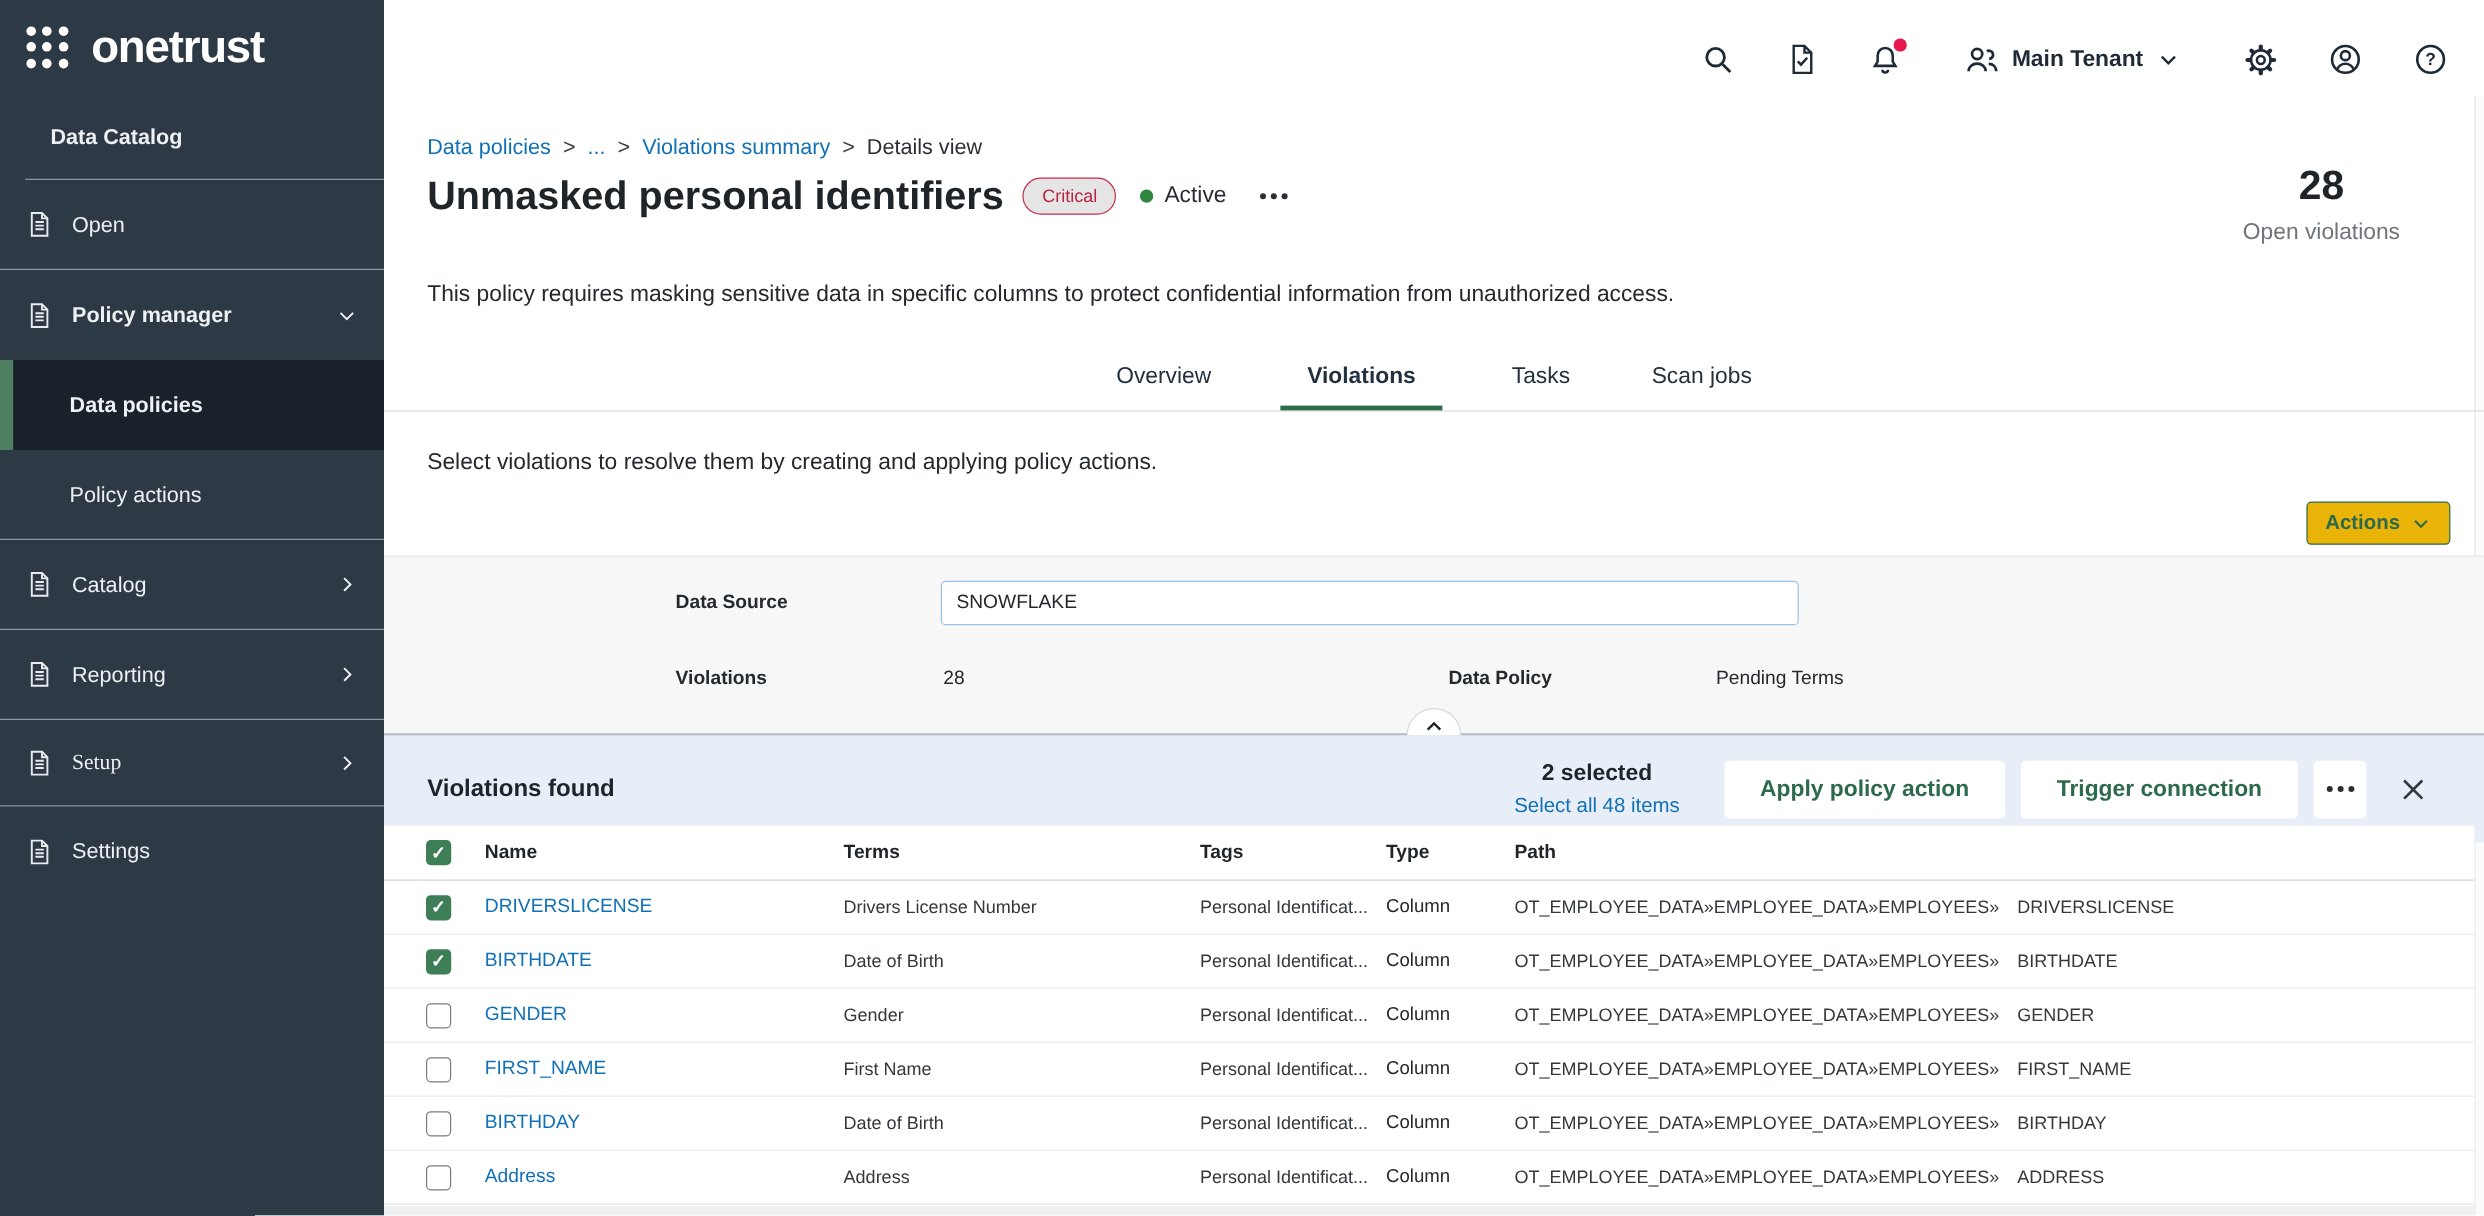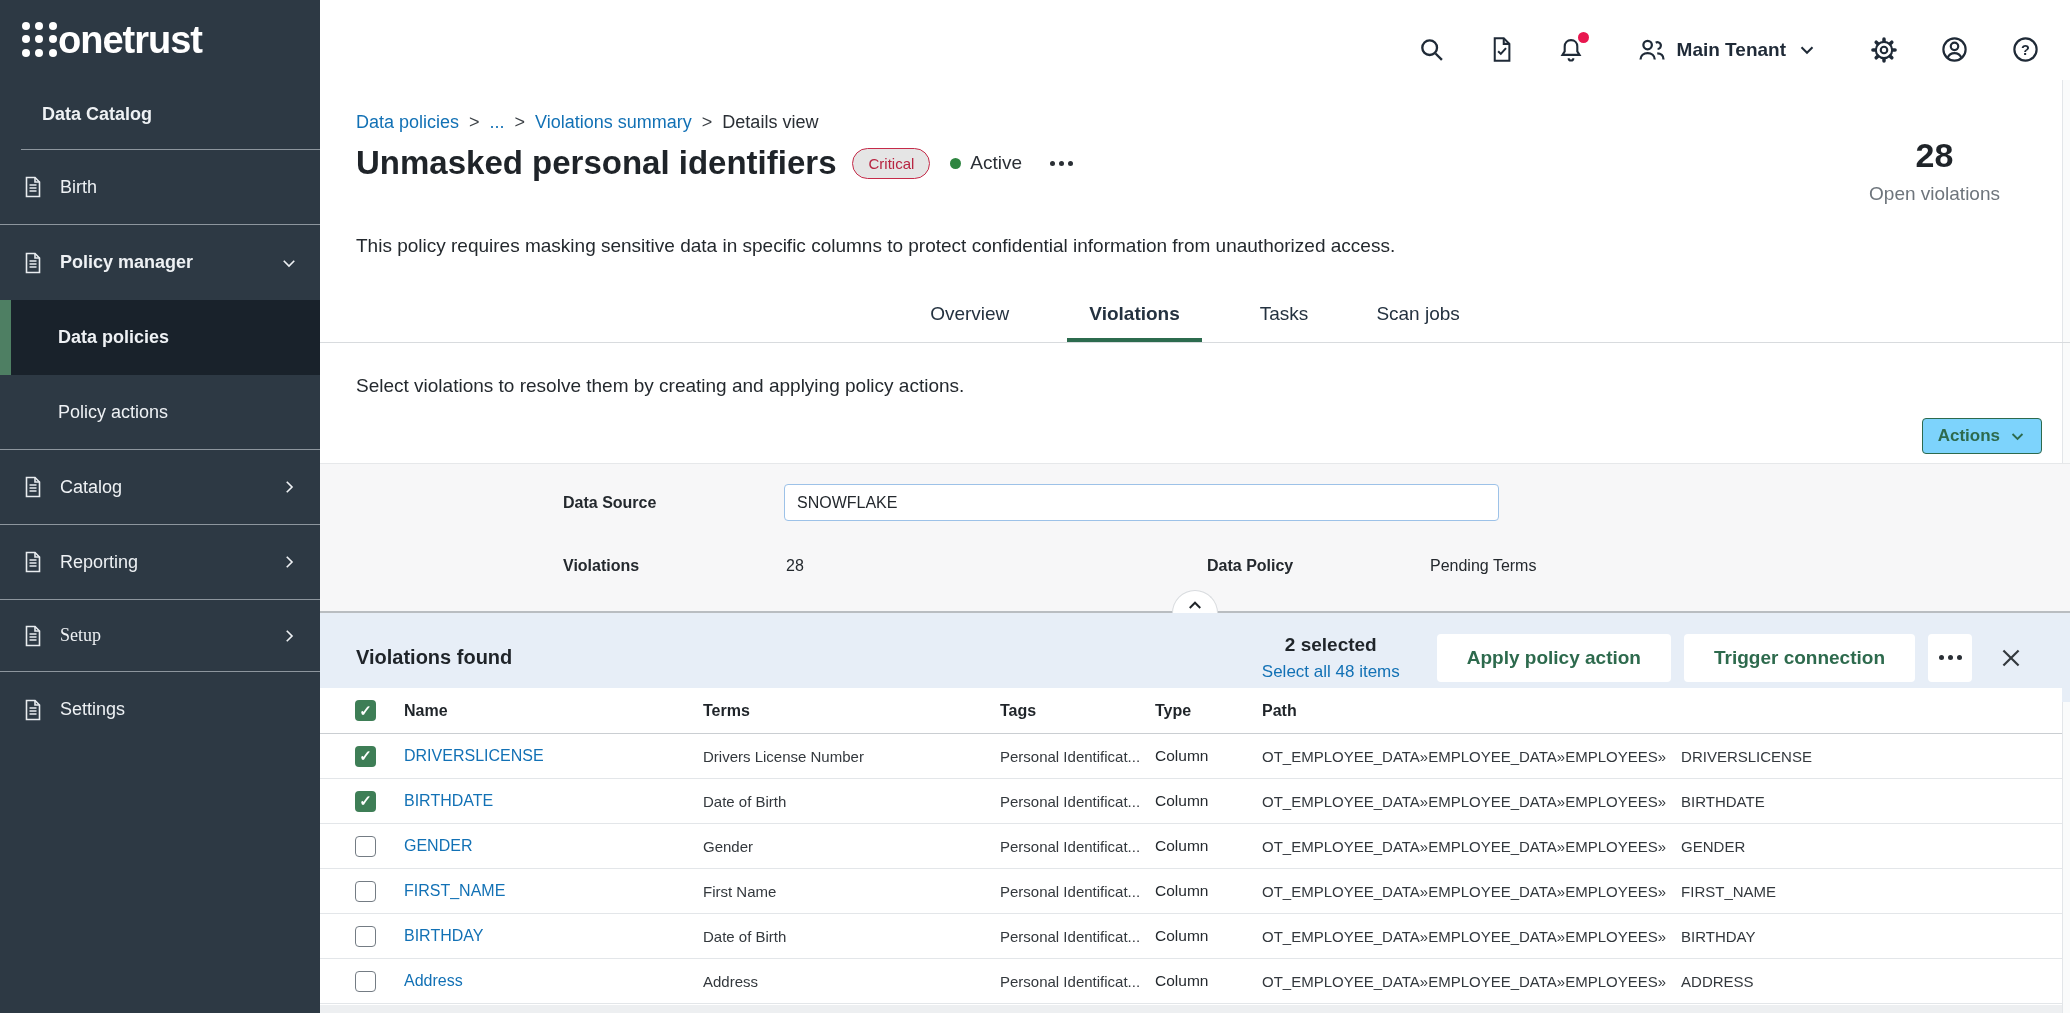--- a/index.html
+++ b/index.html
@@ -2,21 +2,21 @@
 <html><head>
 <meta charset="utf-8">
 <style>
   * { margin:0; padding:0; box-sizing:border-box; }
   html,body { width:2070px; height:1013px; overflow:hidden; }
   body { font-family:"Liberation Sans", sans-serif; background:#ffffff; color:#1f2429; }
   .screen { position:relative; width:2070px; height:1013px; overflow:hidden; }
 
   
   .sidebar { position:absolute; left:0; top:0; width:320px; height:1013px; background:#2d3944; color:#eef1f4; }
-  .logo-row { height:80px; display:flex; align-items:center; padding-left:22px; }
+  .logo-row { height:80px; display:flex; align-items:center; padding-left:22px; gap:18px; }
   .grid-icon { width:36px; height:36px; display:grid; grid-template-columns:repeat(3,1fr); grid-template-rows:repeat(3,1fr); gap:4px; }
   .grid-icon i { width:8px; height:8px; border-radius:50%; background:#ffffff; }
   .logo-text { font-size:38px; font-weight:600; letter-spacing:-1px; color:#ffffff; }
   .product-heading { height:70px; display:flex; align-items:center; padding-left:21px; font-size:18px; font-weight:700; border-bottom:1px solid rgba(220,227,233,0.55);margin-left:21px; }
   .nav-item { position:relative; height:75px; display:flex; align-items:center; padding-left:21px; gap:15px; font-size:18px; color:#eef1f4; cursor:pointer; }
   .nav-item.sep { border-bottom:1px solid rgba(220,227,233,0.55); }
   .nav-item .doc-ico { flex:0 0 auto; display:flex; }
   .nav-item.sub { padding-left:58px; }
   .nav-item.active { background:#19222b; font-weight:700; border-left:11px solid #4e7f63; padding-left:47px; }
   .nav-item.parent-open { font-weight:700; }
@@ -53,21 +53,21 @@
   .stat-value { font-size:34px; font-weight:700; color:#1f2429; }
   .stat-label { font-size:19px; color:#6e757c; margin-top:8px; }
 
   .description { position:absolute; top:155px; left:36px; font-size:19px; color:#24292e; }
 
   .tabs-bar { position:absolute; top:207px; left:0; right:0; height:56px; border-bottom:1px solid #d8dbde; display:flex; justify-content:center; align-items:flex-end; gap:48px; }
   .tab { font-size:19px; color:#243240; padding:0 10px 17px; cursor:pointer; }
   .tab.active { font-weight:700; border-bottom:4px solid #2c6b4e; padding:0 22px 13px; }
 
   .hint { position:absolute; top:295px; left:36px; font-size:19px; color:#24292e; }
-  .actions-btn { position:absolute; top:338px; right:28px; height:36px; background:#7dd3fc; border:1px solid #2d6a4d; border-radius:4px; color:#2d6a4d; font-size:17px; font-weight:600; display:flex; align-items:center; gap:9px; padding:0 15px; cursor:pointer; }
+  .actions-btn { position:absolute; top:338px; right:28px; height:36px; background:#eab308; border:1px solid #2d6a4d; border-radius:4px; color:#2d6a4d; font-size:17px; font-weight:600; display:flex; align-items:center; gap:9px; padding:0 15px; cursor:pointer; }
 
   
   .filter-panel { position:absolute; top:383px; left:0; right:0; height:150px; background:#f7f7f8; border-top:1px solid #e6e8ea; border-bottom:2px solid #b9bdc1; }
   .fp-label { position:absolute; font-size:16px; font-weight:700; color:#24292e; }
   .fp-value { position:absolute; font-size:16px; color:#24292e; }
   .fp-input { position:absolute; left:464px; top:20px; width:715px; height:37px; border:1px solid #9dc2e8; border-radius:4px; background:#fff; font-size:16px; color:#24292e; padding:0 12px; font-family:"Liberation Sans", sans-serif; }
   .collapse-tab { position:absolute; left:calc(50% - 23px); bottom:-2px; width:46px; height:23px; background:#fff; border:1px solid #d8dbde; border-bottom:none; border-radius:23px 23px 0 0; display:flex; align-items:flex-end; justify-content:center; cursor:pointer; }
 
   
   .selection-bar { position:absolute; top:533px; left:0; right:0; height:89px; background:#e7eef7; display:flex; align-items:center; padding:0 46px 0 36px; }
@@ -123,21 +123,21 @@
 
     <nav>
       <div class="nav-item sep">
         <span class="doc-ico">
           <svg width="24" height="24" viewBox="0 0 24 24" fill="none" stroke="#e8ecef" stroke-width="1.6">
               <path d="M5.5 2.5h8.5l4.5 4.5v14.5h-13z"></path>
               <path d="M14 2.5v4.5h4.5"></path>
               <path d="M8.5 10h7M8.5 13h7M8.5 16h7"></path>
             </svg>
         </span>
-        <span>Birth</span>
+        <span>Open</span>
       </div>
 
       <div class="nav-item parent-open">
         <span class="doc-ico">
           <svg width="24" height="24" viewBox="0 0 24 24" fill="none" stroke="#e8ecef" stroke-width="1.6">
               <path d="M5.5 2.5h8.5l4.5 4.5v14.5h-13z"></path>
               <path d="M14 2.5v4.5h4.5"></path>
               <path d="M8.5 10h7M8.5 13h7M8.5 16h7"></path>
             </svg>
         </span>

